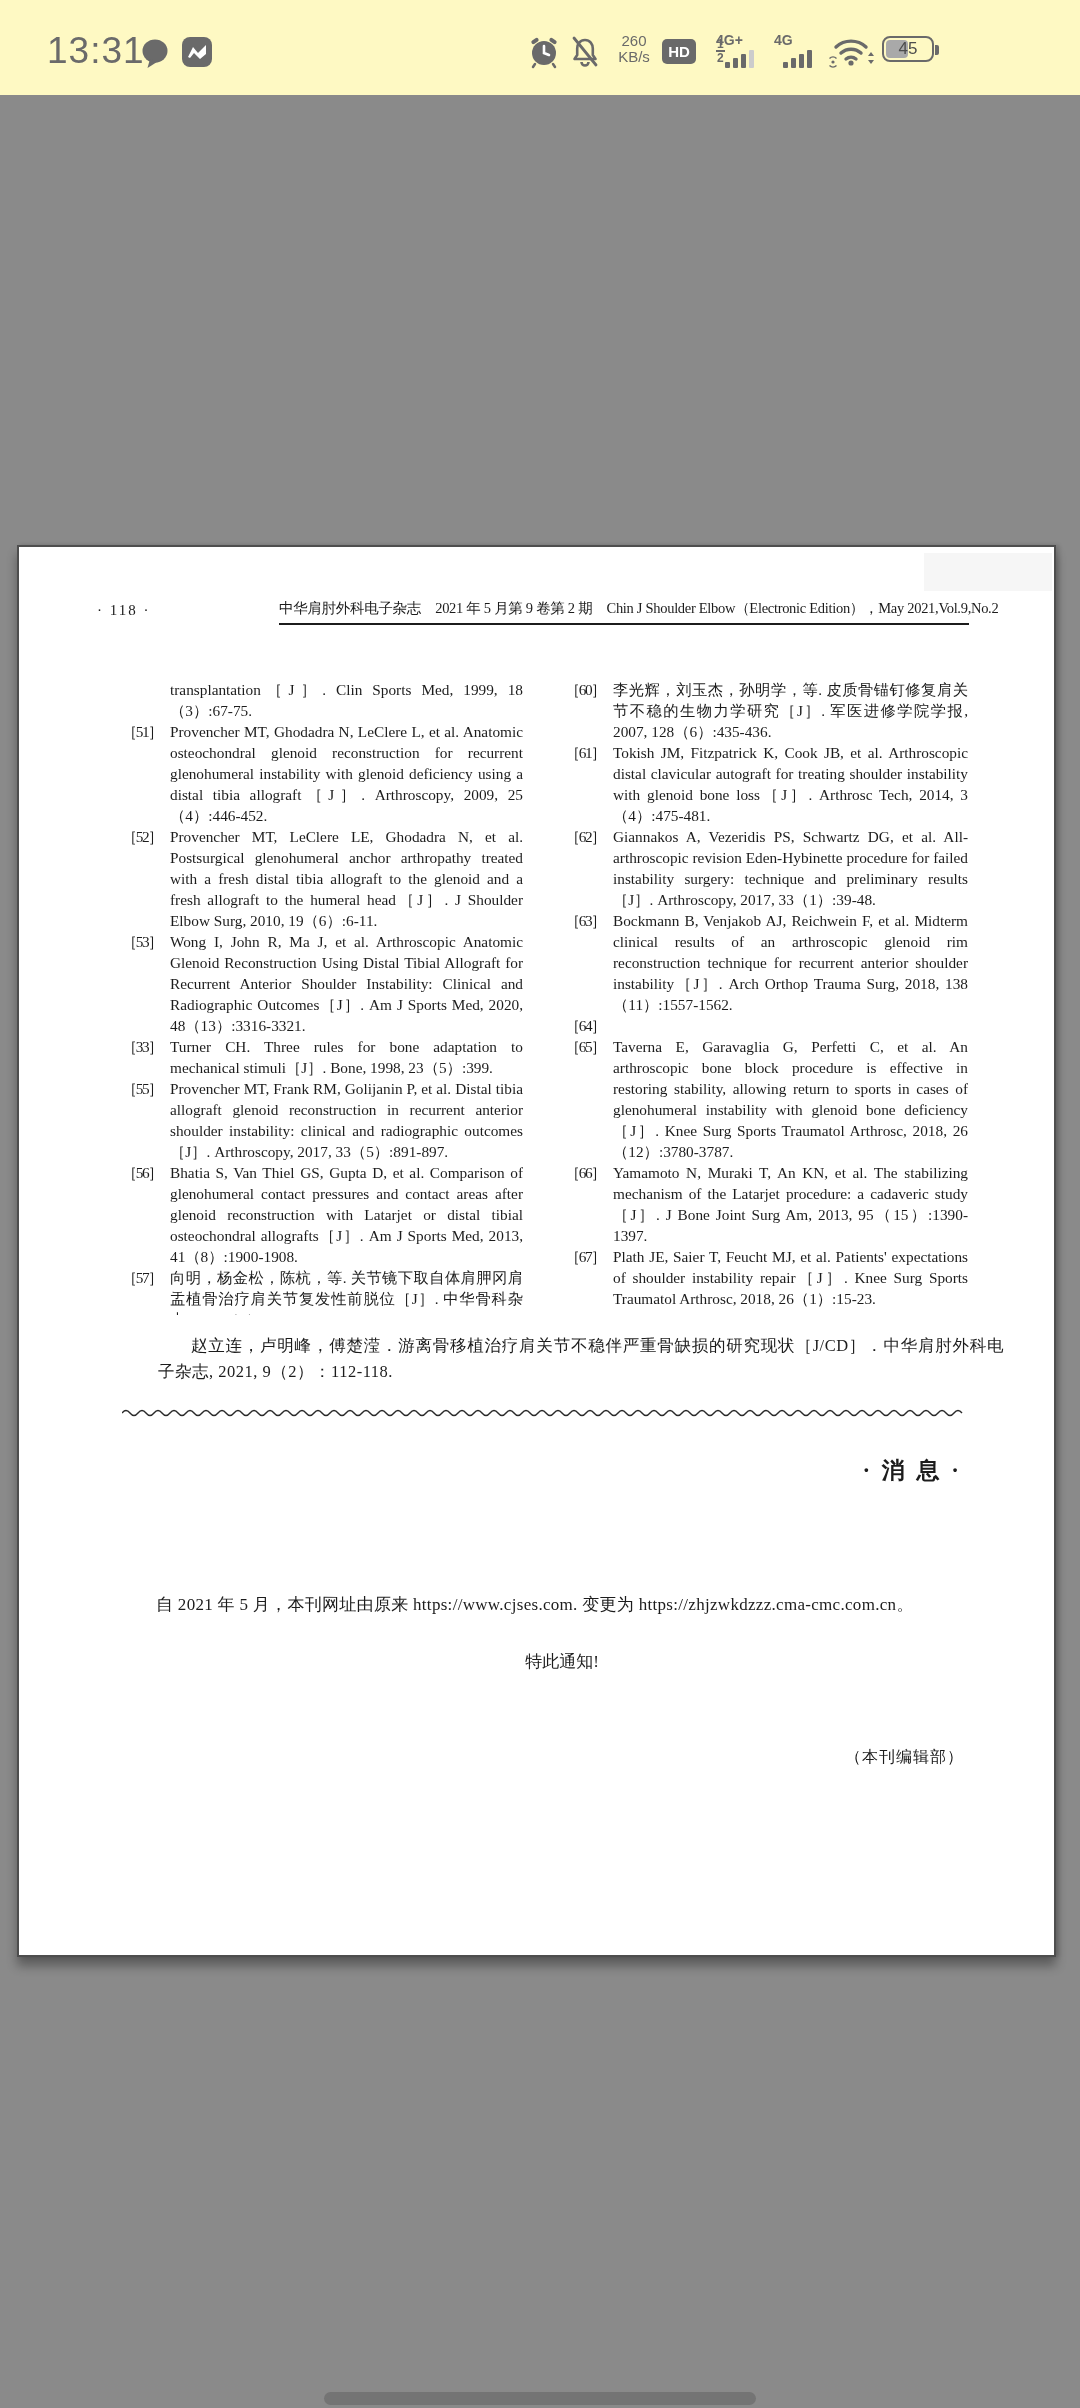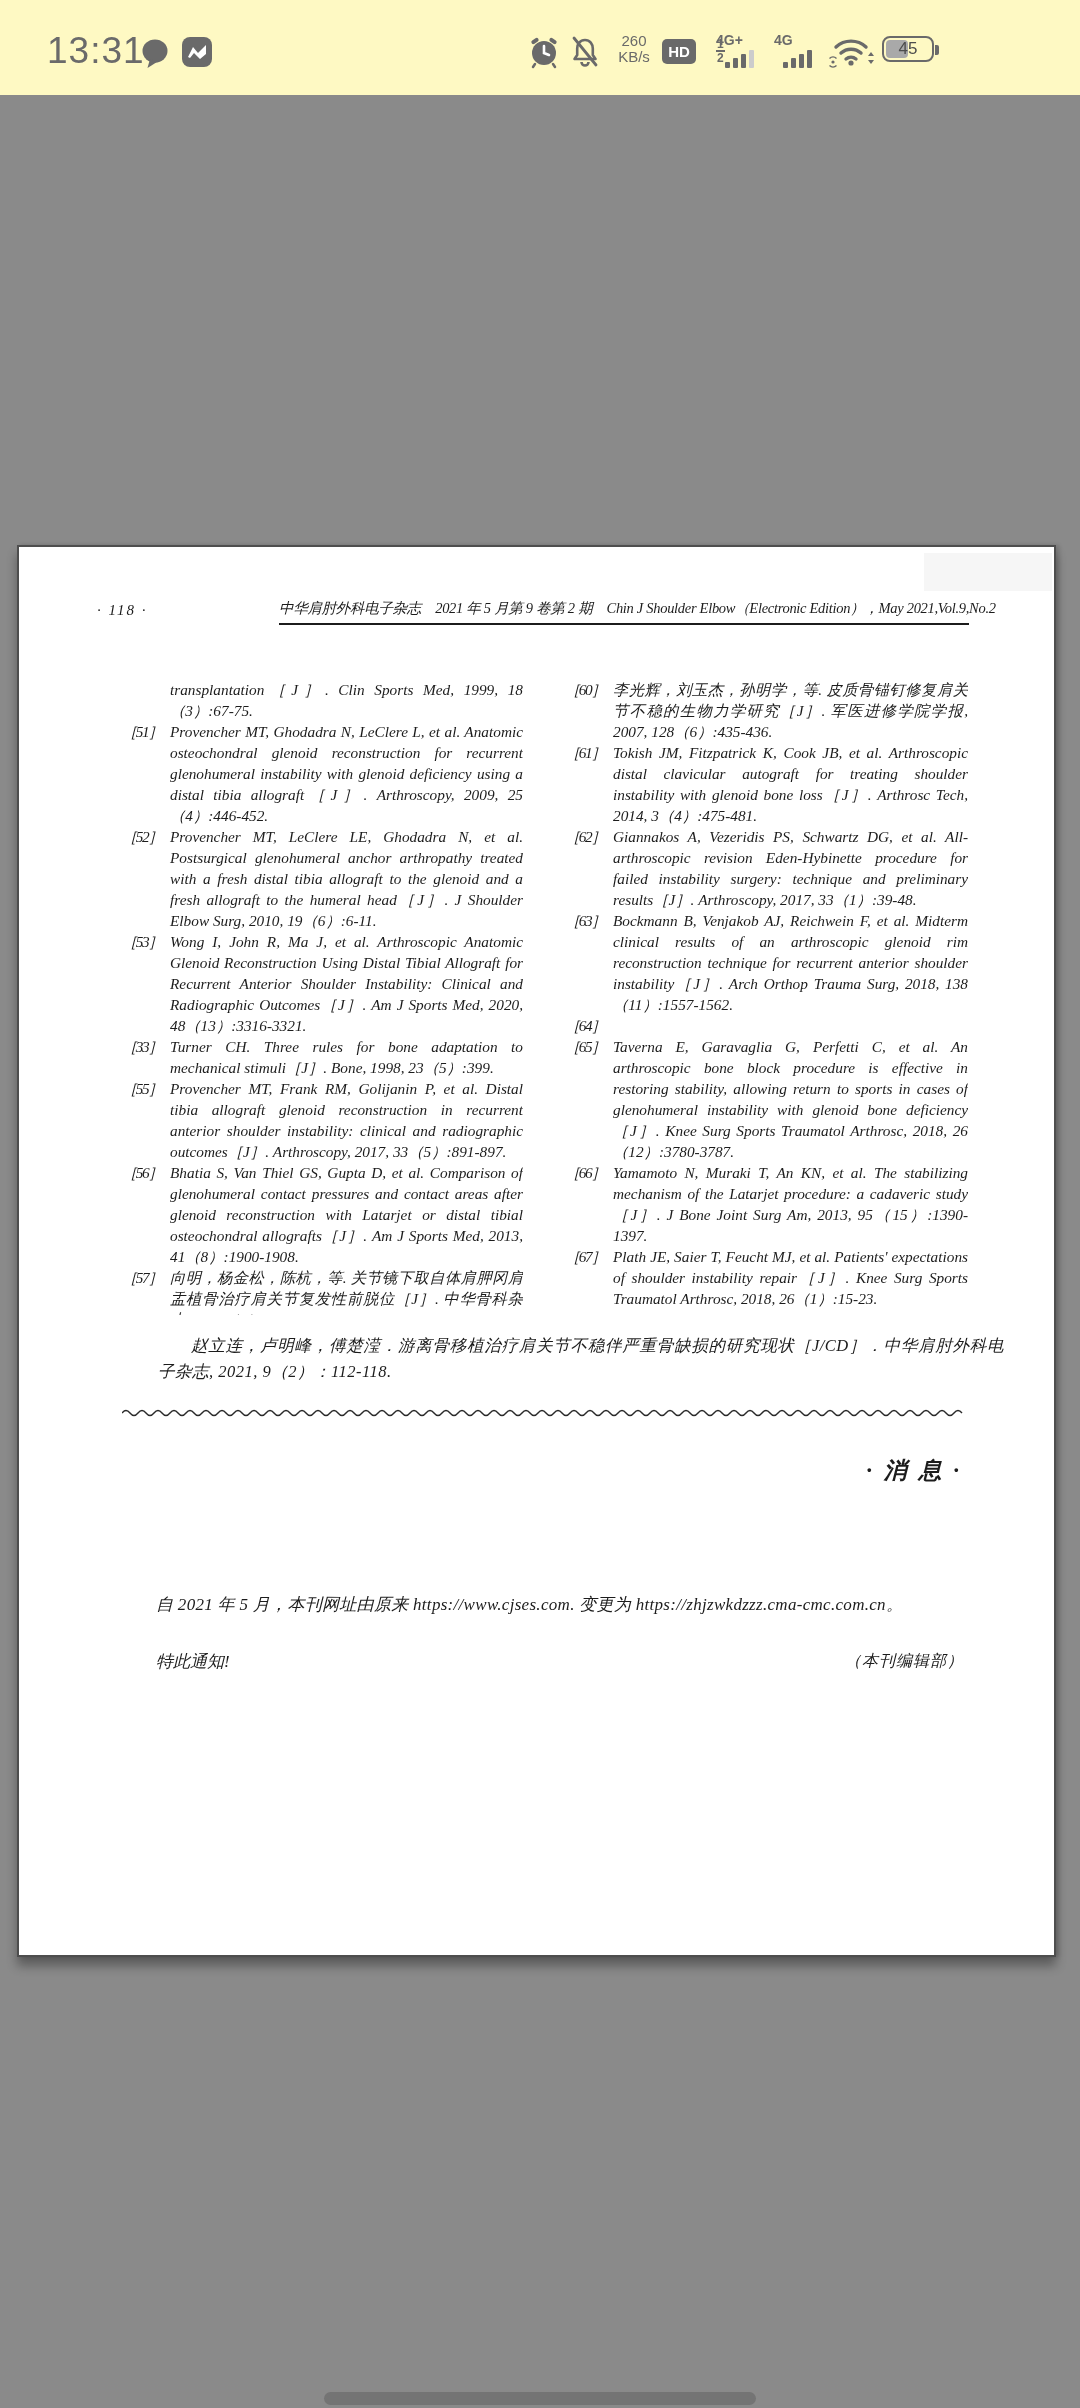--- a/index.html
+++ b/index.html
@@ -38,21 +38,21 @@
   .b1{height:6px;} .b2{height:10px;} .b3{height:14px;} .b4{height:18px;}
   .sb-wifi{left:828px;top:34px;}
   .sb-batt{position:absolute;left:882px;top:36px;width:52px;height:26px;
     border:2.5px solid #6a6a6a;border-radius:8px;box-sizing:border-box;}
   .batt-fill{position:absolute;left:2px;top:2px;bottom:2px;width:45%;background:#a9a9a9;border-radius:4px;}
   .batt-num{position:absolute;inset:0;display:flex;align-items:center;justify-content:center;
     font-size:17px;color:#4d4d4d;}
   .batt-nub{position:absolute;right:-7px;top:7px;width:4px;height:10px;background:#6a6a6a;
     border-radius:0 2px 2px 0;}
   
-  .viewer{position:absolute;top:95px;left:0;width:1080px;height:2313px;background:#8a8a8a;font-style:italic;}
+  .viewer{position:absolute;top:95px;left:0;width:1080px;height:2313px;background:#8a8a8a;}
   .pdf-page{
     position:absolute;left:17px;top:450px;width:1039px;height:1412px;background:#ffffff;
     border:2px solid #4e4e4e;box-sizing:border-box;
     box-shadow:0 9px 10px rgba(0,0,0,.33), 3px 0 4px rgba(0,0,0,.15);
     color:#1c1c1c;font-family:"Liberation Serif",serif;
   }
   .scroll-hint{position:absolute;right:2px;top:6px;width:128px;height:38px;background:#f6f6f6;}
   .page-header{position:absolute;top:52px;left:0;width:100%;height:30px;}
   .page-num{position:absolute;left:78px;top:3px;font-size:15px;letter-spacing:2px;}
   .journal-header{position:absolute;left:260px;top:0;width:690px;font-size:14.5px;
@@ -66,22 +66,22 @@
   .ref-text{flex:1;text-align:justify;}
   .citation{position:absolute;left:103px;top:786px;width:846px;font-size:16.5px;
     line-height:26px;text-align:justify;text-indent:2em;letter-spacing:.5px;margin-left:36px;}
   .wavy{position:absolute;left:103px;top:860px;width:846px;height:10px;}
   .sec-label{position:absolute;right:92px;top:908px;font-size:23px;font-weight:600;
     letter-spacing:3px;}
   .notice-title{position:absolute;left:0;top:986px;width:100%;text-align:center;
     font-family:"Liberation Sans",sans-serif;font-weight:bold;font-size:26px;letter-spacing:3px;}
   .notice-body{position:absolute;left:103px;top:1046px;width:846px;font-size:17px;
     text-indent:2em;letter-spacing:.3px;}
-  .notice-body2{position:absolute;left:103px;top:1103px;width:846px;font-size:17px;text-indent:2em;}
-  .notice-signoff{position:absolute;right:90px;top:1104px;font-size:16px;letter-spacing:1px;margin-left:44px;}
+  .notice-body2{position:absolute;left:103px;top:1103px;width:846px;font-size:17px;text-indent:2em;text-align:center;}
+  .notice-signoff{position:absolute;right:90px;top:1200px;font-size:16px;letter-spacing:1px;margin-left:44px;}
   
   .home-indicator{position:absolute;left:324px;top:2392px;width:432px;height:13px;
     border-radius:7px;background:#747474;}
 </style>
 </head>
 <body>
 
 <div class="status-bar">
   <span class="sb-time">13:31</span>
 

